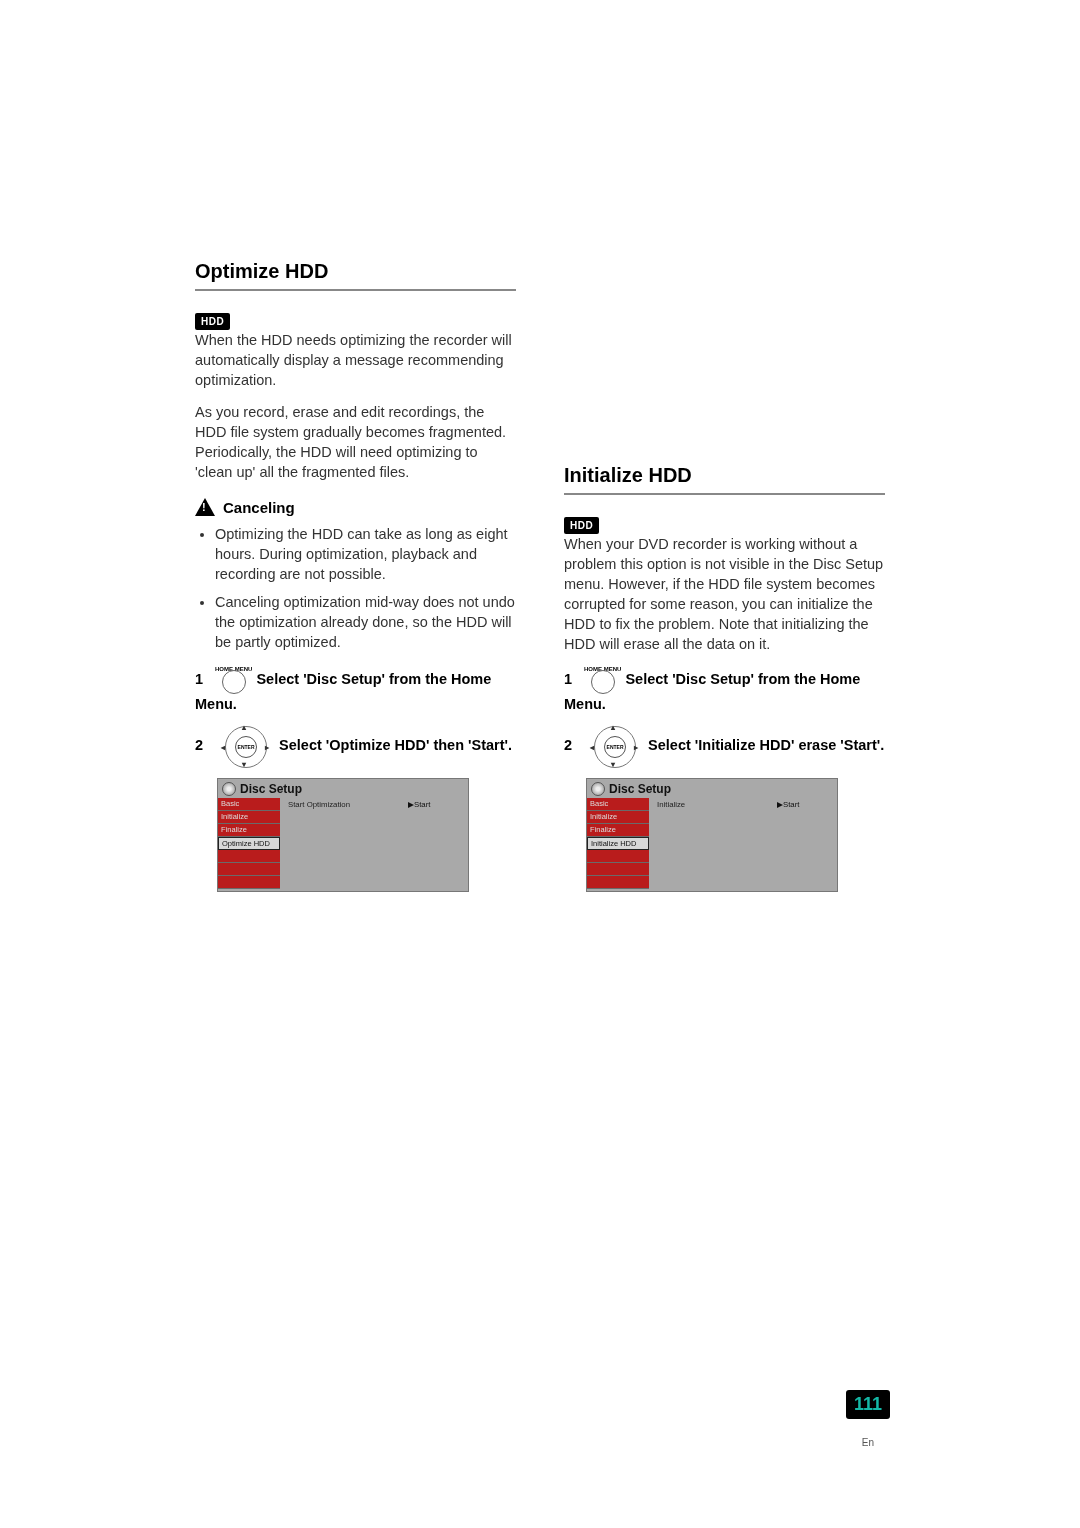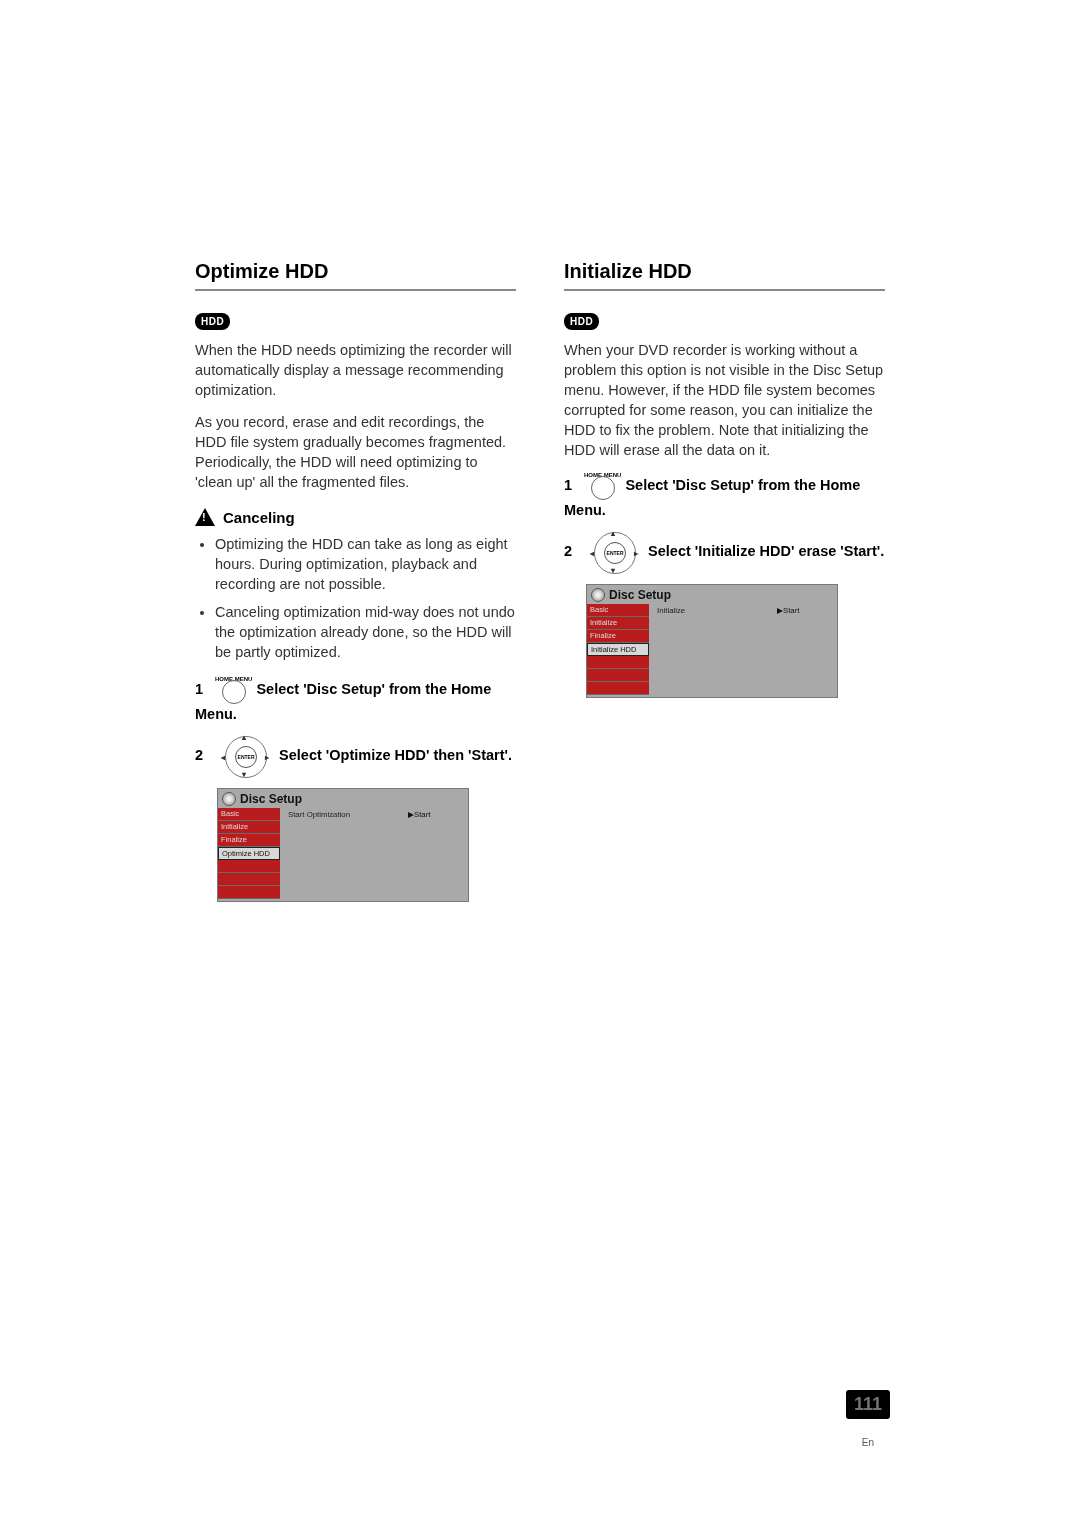--- a/index.html
+++ b/index.html
@@ -48,20 +48,21 @@
     color: #fff;
     font-size: 22px;
     font-weight: bold;
     padding: 4px 10px;
     border-radius: 3px;
     margin-left: 8px;
   }
   .columns {
     display: flex;
     gap: 48px;
+    align-items: flex-end;
   }
   .col {
     width: 50%;
   }
   .section-title {
     font-size: 20px;
     font-weight: bold;
     margin: 0 0 6px 0;
   }
   .section-rule {
@@ -69,22 +70,21 @@
     border-top: 2px solid #888;
     margin: 0 0 20px 0;
   }
   .hdd-badge {
     display: inline-block;
     background: #000;
     color: #fff;
     font-size: 10px;
     font-weight: bold;
     padding: 3px 6px;
-    border-radius: 8px;
-    margin-bottom: 10px;
+    border-radius: 2px;
     letter-spacing: 0.5px;
   }
   .body-text {
     font-size: 14.5px;
     line-height: 1.38;
     color: #333;
     margin: 0 0 12px 0;
   }
   .important-row {
     display: flex;
@@ -254,21 +254,21 @@
     padding-top: 2px;
   }
   .page-number {
     position: absolute;
     right: 190px;
     bottom: 80px;
     text-align: center;
   }
   .page-number .box {
     background: #000;
-    color: #737373;
+    color: #14b8a6;
     font-weight: bold;
     font-size: 18px;
     padding: 4px 8px;
     border-radius: 3px;
     display: inline-block;
   }
   .page-number .lang {
     font-size: 10px;
     color: #555;
     margin-top: 18px;

